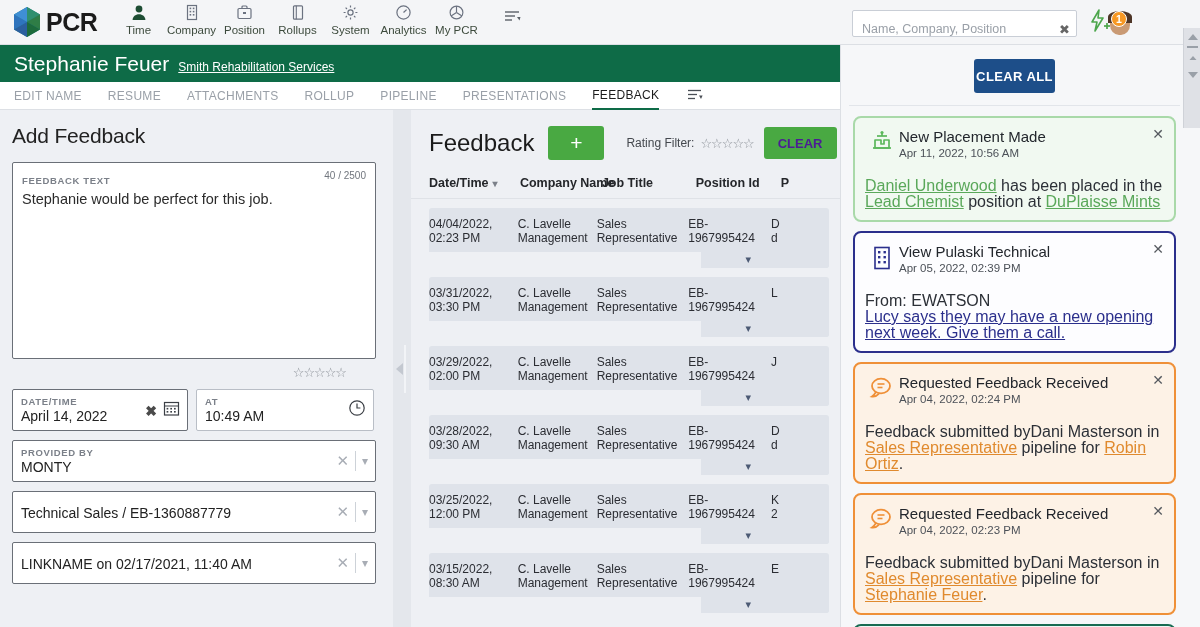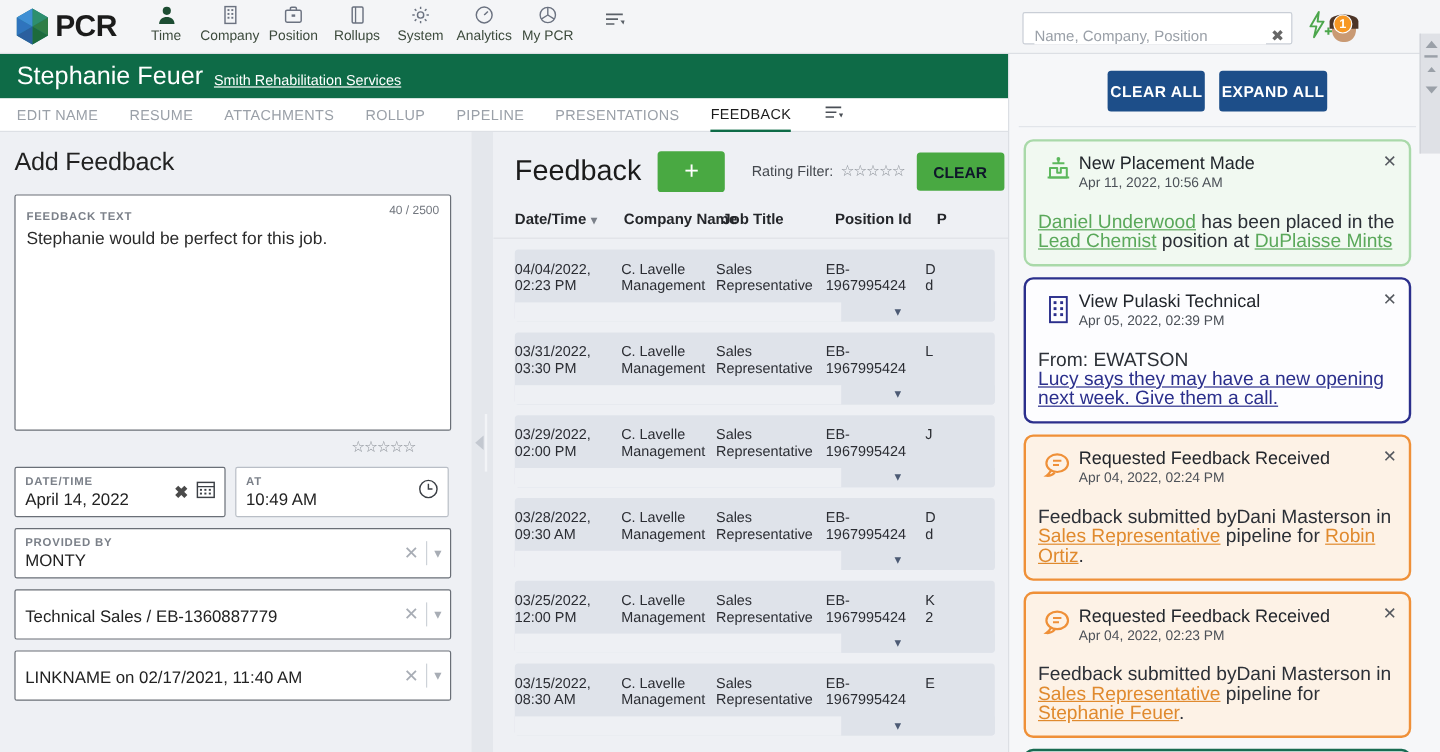--- a/index.html
+++ b/index.html
@@ -139,21 +139,21 @@
   .mid-title { font-size: 24px; color: #1b1b1b; }
   .add-btn {
     margin-left: 14px; width: 56px; height: 34px; background: #49a942;
     border-radius: 3px; color: #fff; font-size: 21px; display: flex;
     align-items: center; justify-content: center; cursor: pointer; border: none;
     font-family: "Liberation Sans", sans-serif;
   }
   .rating-filter { margin-left: 22px; display: flex; align-items: center; gap: 6px; }
   .rf-label { font-size: 12px; color: #44484e; }
   .clear-btn {
-    margin-left: 10px; height: 32px; background: #49a942; color: #0f172a;
+    margin-left: 10px; height: 32px; background: #49a942; color: #4c1d95;
     border: none; border-radius: 3px; font-size: 13px; font-weight: bold;
     padding: 0 14px; cursor: pointer; white-space: nowrap;
     font-family: "Liberation Sans", sans-serif;
   }
   .tbl-head {
     display: flex; margin-top: 16px; padding: 0 0 8px 18px;
     border-bottom: 1px solid #dfe2e7; font-size: 12.5px; font-weight: bold; color: #24262a;
   }
   .th { white-space: nowrap; }
   .c1 { width: 92px; } .c2 { width: 82px; } .c3 { width: 95px; }
@@ -558,21 +558,20 @@
           <div class="row-foot">
             <span class="row-chev">▾</span>
           </div>
         </div>
       </div>
   </div>
 
   <div class="rightpanel">
     <div class="rp-actions">
       <button class="np-btn">CLEAR ALL</button>
-      <button class="np-btn">EXPAND ALL</button>
     </div>
     <div class="rp-sep"></div>
     <div id="cards-container">
         <div class="ncard g-card">
           <span class="nc-x">✕</span>
           <div class="nc-head">
             <span class="nc-ico">
               <svg width="26" height="24" viewBox="0 0 26 24">
                 <g fill="none" stroke="#5cb85c" stroke-width="1.7" stroke-linejoin="round">
                   <path d="M13 2v4"></path>

